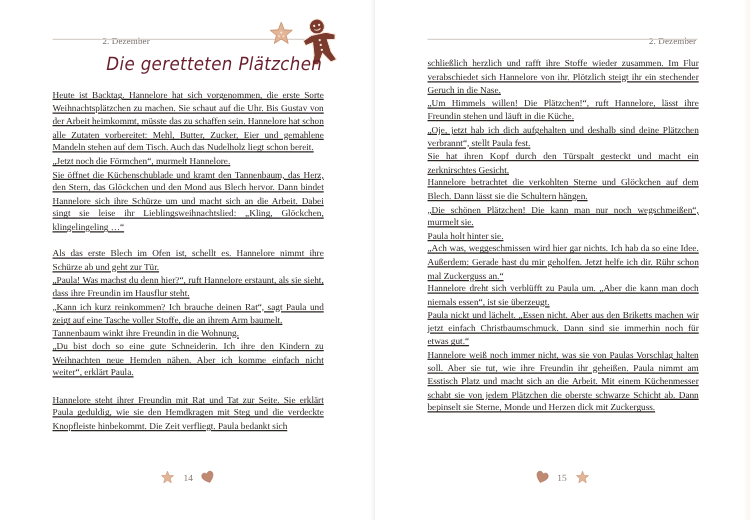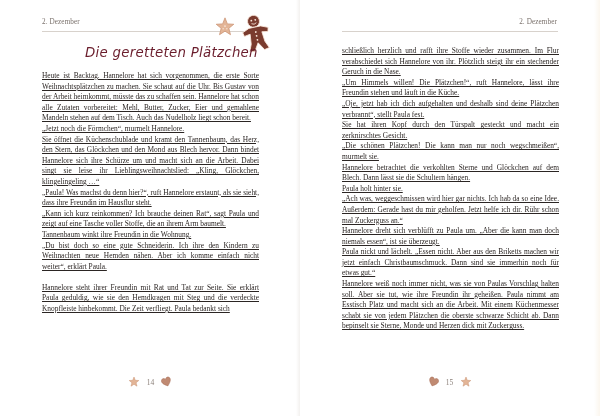--- a/index.html
+++ b/index.html
@@ -5,21 +5,21 @@
   html, body { margin:0; padding:0; }
   body { width:600px; height:416px; background:#ffffff; position:relative; overflow:hidden;
          font-family:"Liberation Serif", "DejaVu Serif", serif; color:#2b2523; }
   .page { position:absolute; top:0; height:416px; width:300px; background:#fff; }
   .page.left { left:0; }
   .page.right { left:300px; }
   .gutter { position:absolute; left:296px; top:0; width:8px; height:416px;
             background:linear-gradient(to right, #ffffff, #f3f1ef 50%, #ffffff); }
   .edge { position:absolute; right:0; top:0; width:6px; height:416px;
           background:linear-gradient(to right, #ffffff, #fbf6ee); }
-  .running-head { position:absolute; top:18px; font-size:7.2px; color:#7a716c; letter-spacing:0.1px; }
+  .running-head { position:absolute; top:29px; font-size:7.2px; color:#7a716c; letter-spacing:0.1px;margin-left:40px; }
   .left .running-head { left:42px; }
   .right .running-head { right:43px; }
   .rule { position:absolute; top:31px; height:0; border-top:1px solid #d8d2cc; }
   .left .rule { left:42px; width:214px; }
   .right .rule { left:42px; width:216px; }
   .title { position:absolute; left:85px; top:44px; font-family:"DejaVu Sans", sans-serif;
            font-size:14.5px; color:#6a1d2c; font-style:italic; letter-spacing:0.3px; transform:scaleX(0.92); transform-origin:left top; }
   .text { position:absolute; left:42px; width:217px; font-size:7.4px; line-height:10.6px;
           text-align:justify; hyphens:manual; }
   .left .text { top:71px; }
@@ -62,20 +62,21 @@
       </g>
     </svg>
   </div>
 
   <div class="title">Die geretteten Plätzchen</div>
 
   <div class="text">
     <p>Heute ist Backtag. Hannelore hat sich vorgenommen, die erste Sorte Weihnachtsplätzchen zu machen. Sie schaut auf die Uhr. Bis Gustav von der Arbeit heimkommt, müsste das zu schaffen sein. Hannelore hat schon alle Zutaten vorbereitet: Mehl, Butter, Zucker, Eier und gemahlene Mandeln stehen auf dem Tisch. Auch das Nudelholz liegt schon bereit.</p>
     <p>„Jetzt noch die Förmchen“, murmelt Hannelore.</p>
     <p>Sie öffnet die Küchenschublade und kramt den Tannenbaum, das Herz, den Stern, das Glöckchen und den Mond aus Blech hervor. Dann bindet Hannelore sich ihre Schürze um und macht sich an die Arbeit. Dabei singt sie leise ihr Lieblingsweihnachtslied: „Kling, Glöckchen, klingelingeling …“</p>
+    <p class="gap">Als das erste Blech im Ofen ist, schellt es. Hannelore nimmt ihre Schürze ab und geht zur Tür.</p>
     <p>„Paula! Was machst du denn hier?“, ruft Hannelore erstaunt, als sie sieht, dass ihre Freundin im Hausflur steht.</p>
     <p>„Kann ich kurz reinkommen? Ich brauche deinen Rat“, sagt Paula und zeigt auf eine Tasche voller Stoffe, die an ihrem Arm baumelt.</p>
     <p>Tannenbaum winkt ihre Freundin in die Wohnung.</p>
     <p>„Du bist doch so eine gute Schneiderin. Ich ihre den Kindern zu Weihnachten neue Hemden nähen. Aber ich komme einfach nicht weiter“, erklärt Paula.</p>
     <p class="gap">Hannelore steht ihrer Freundin mit Rat und Tat zur Seite. Sie erklärt Paula geduldig, wie sie den Hemdkragen mit Steg und die verdeckte Knopfleiste hinbekommt. Die Zeit verfliegt. Paula bedankt sich</p>
   </div>
 
   <div class="folio">
     <span>
       <svg width="12" height="12" viewBox="0 0 24 24">
@@ -95,22 +96,22 @@
 
 <div class="page right">
   <div class="running-head">2. Dezember</div>
   <div class="rule"></div>
 
   <div class="text">
     <p>schließlich herzlich und rafft ihre Stoffe wieder zusammen. Im Flur verabschiedet sich Hannelore von ihr. Plötzlich steigt ihr ein stechender Geruch in die Nase.</p>
     <p>„Um Himmels willen! Die Plätzchen!“, ruft Hannelore, lässt ihre Freundin stehen und läuft in die Küche.</p>
     <p>„Oje, jetzt hab ich dich aufgehalten und deshalb sind deine Plätzchen verbrannt“, stellt Paula fest.</p>
     <p>Sie hat ihren Kopf durch den Türspalt gesteckt und macht ein zerknirschtes Gesicht.</p>
+    <p>Hannelore betrachtet die verkohlten Sterne und Glöckchen auf dem Blech. Dann lässt sie die Schultern hängen.</p>
     <p>„Die schönen Plätzchen! Die kann man nur noch wegschmeißen“, murmelt sie.</p>
-    <p>Hannelore betrachtet die verkohlten Sterne und Glöckchen auf dem Blech. Dann lässt sie die Schultern hängen.</p>
     <p>Paula holt hinter sie.</p>
     <p>„Ach was, weggeschmissen wird hier gar nichts. Ich hab da so eine Idee. Außerdem: Gerade hast du mir geholfen. Jetzt helfe ich dir. Rühr schon mal Zuckerguss an.“</p>
     <p>Hannelore dreht sich verblüfft zu Paula um. „Aber die kann man doch niemals essen“, ist sie überzeugt.</p>
     <p>Paula nickt und lächelt. „Essen nicht. Aber aus den Briketts machen wir jetzt einfach Christbaumschmuck. Dann sind sie immerhin noch für etwas gut.“</p>
     <p>Hannelore weiß noch immer nicht, was sie von Paulas Vorschlag halten soll. Aber sie tut, wie ihre Freundin ihr geheißen. Paula nimmt am Esstisch Platz und macht sich an die Arbeit. Mit einem Küchenmesser schabt sie von jedem Plätzchen die oberste schwarze Schicht ab. Dann bepinselt sie Sterne, Monde und Herzen dick mit Zuckerguss.</p>
   </div>
 
   <div class="folio">
     <span>
       <svg width="11" height="12" viewBox="0 0 24 24">

